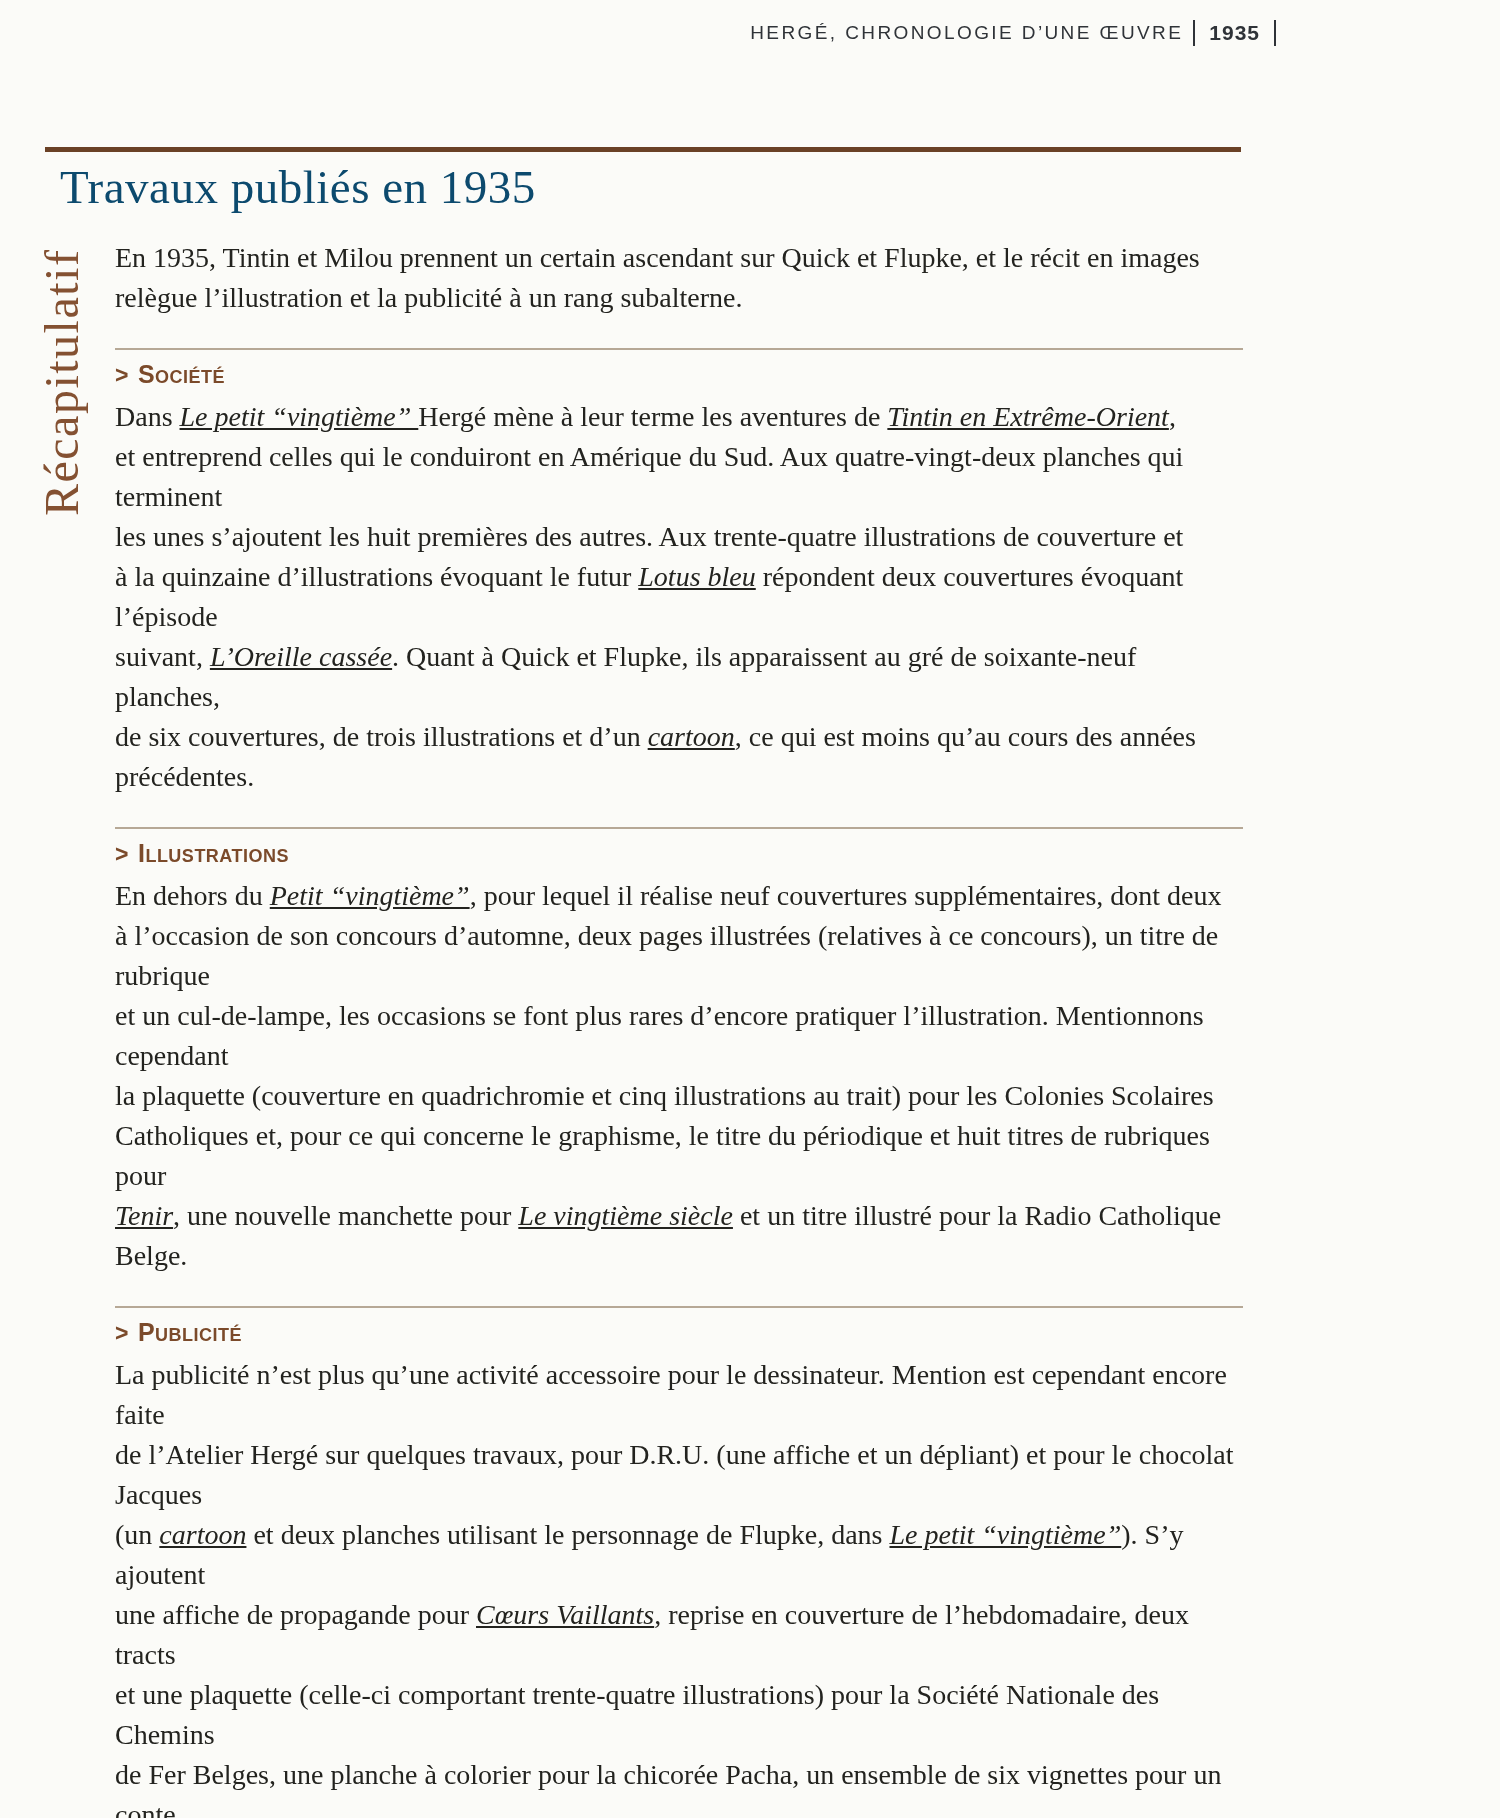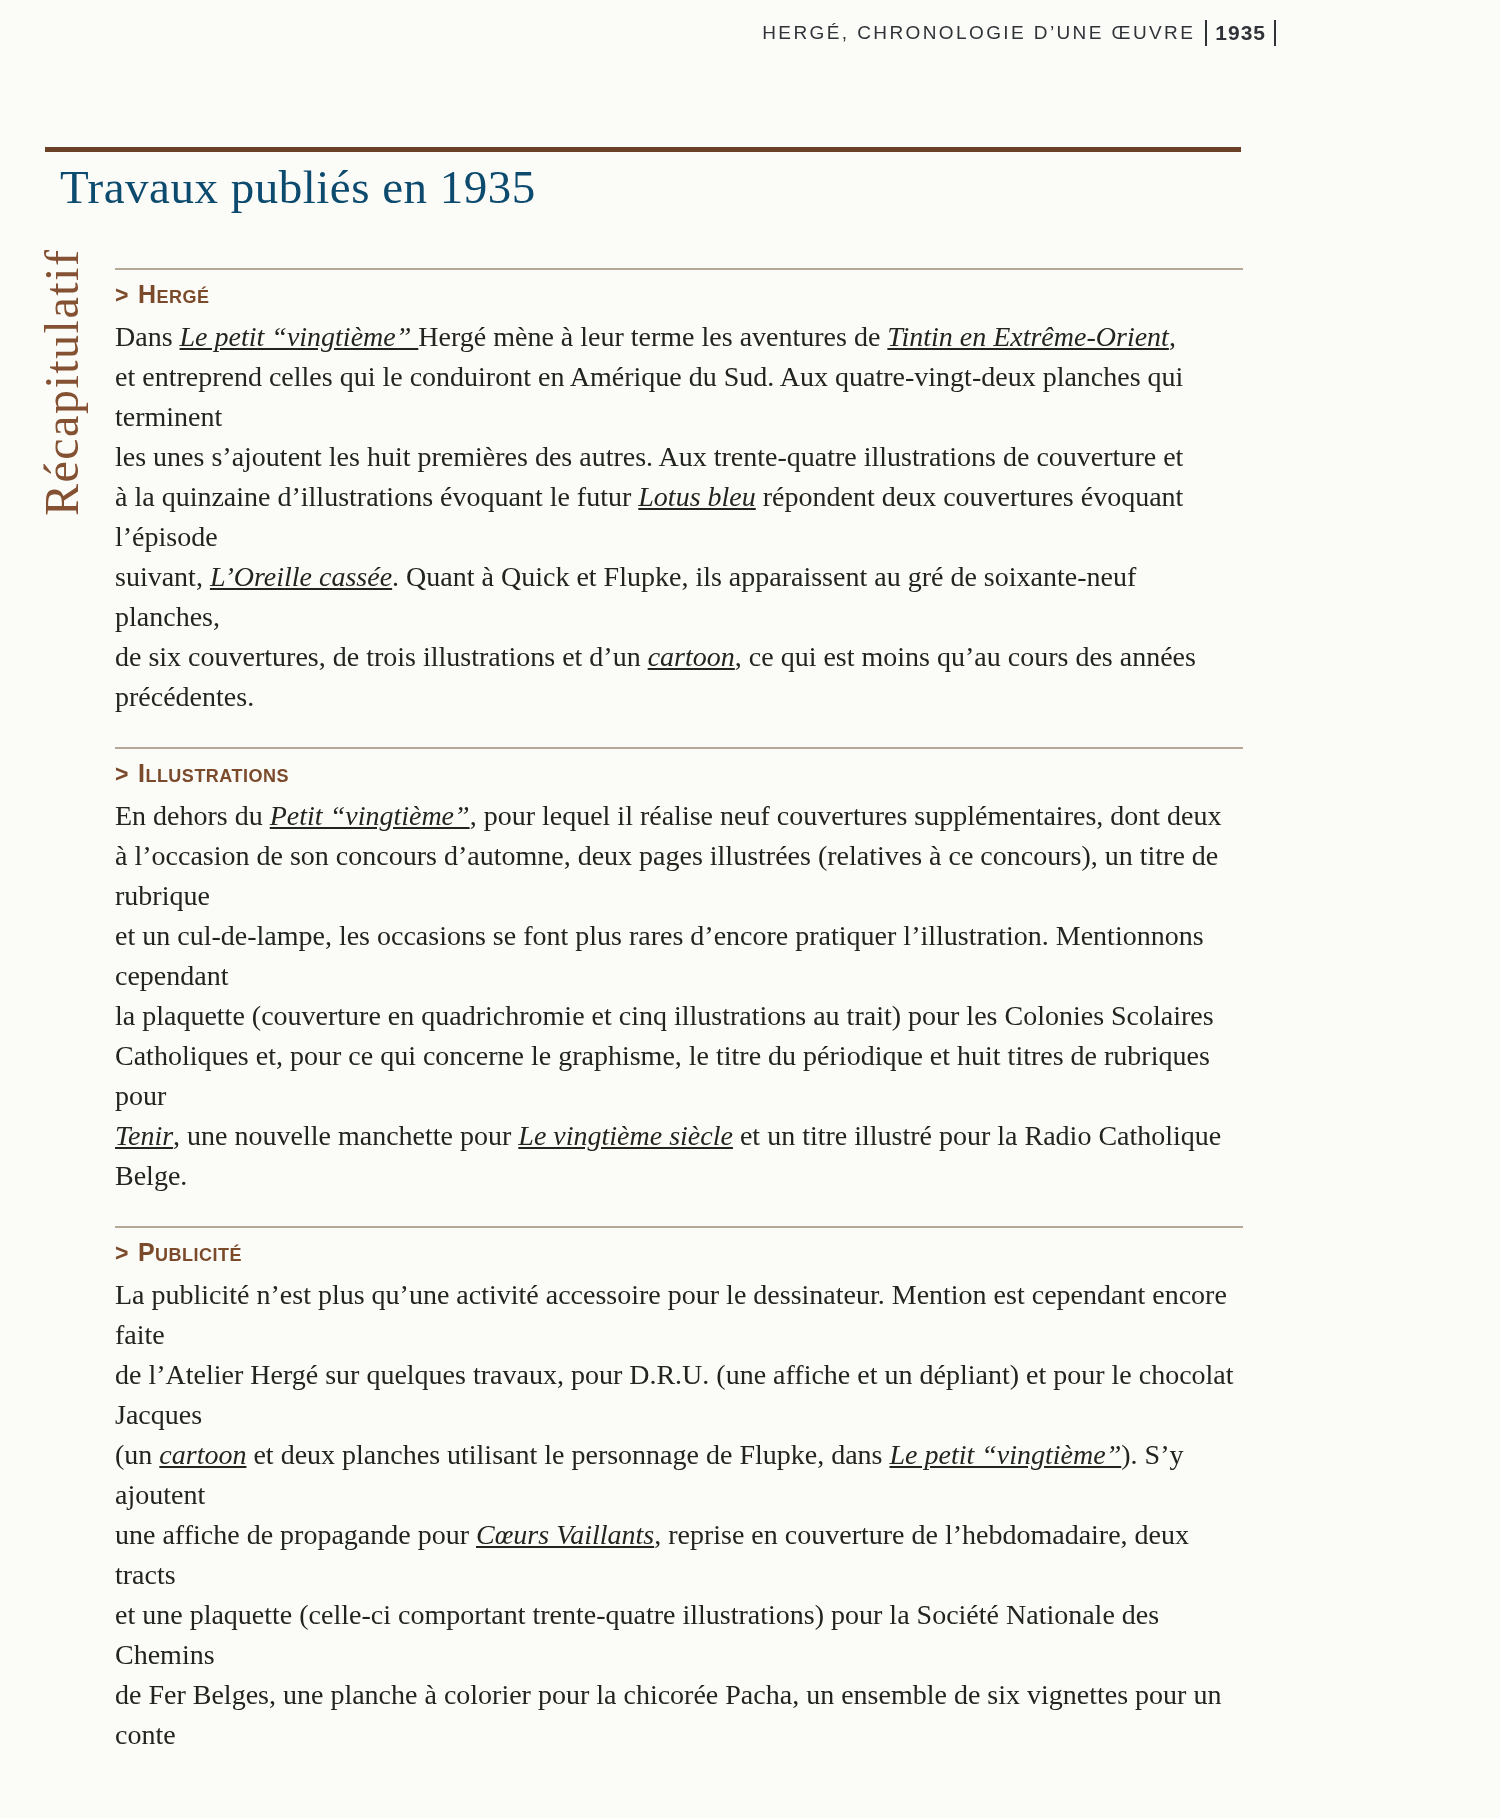--- a/index.html
+++ b/index.html
@@ -14,21 +14,21 @@
   
   .running-header{
     position:absolute;top:20px;right:224px;
     font-family:"Liberation Sans", sans-serif;
     font-size:19px;letter-spacing:2.4px;color:#2f3338;
     display:flex;align-items:center;white-space:nowrap;
   }
   .page-num{
     font-weight:700;font-size:21px;letter-spacing:1px;
     border-left:2px solid #2f3338;border-right:2px solid #2f3338;
-    padding:1px 8px;margin-left:10px;
+    padding:1px 14px;margin-left:10px;
   }
 
   
   .top-rule{position:absolute;left:45px;top:147px;width:1196px;height:5px;background:#6a4126;}
   .page-title{
     position:absolute;left:60px;top:160px;margin:0;
     font-family:"Liberation Serif", serif;font-weight:400;
     font-size:47px;color:#0c4a6e;letter-spacing:.5px;
   }
 
@@ -70,26 +70,27 @@
     <span class="page-num">1935</span>
   </div>
 
   <div class="top-rule"></div>
 
   <h1 class="page-title">Travaux publiés en 1935</h1>
 
   <div class="recap">Récapitulatif</div>
 
   <div class="content">
+    <p class="body-para" id="intro-para"><span>En 1935, Tintin et Milou prennent un certain ascendant sur Quick et Flupke, et le récit en images</span><br><span>relègue l’illustration et la publicité à un rang subalterne.</span></p>
     <div id="sections">
     <section class="section">
       <div class="rule"></div>
       <h2 class="sec-heading">
             <span class="chev">&gt;</span>
-            <span class="sec-label">Hergé</span>
+            <span class="sec-label">Société</span>
           </h2>
       <p class="body-para"><span>Dans </span><i>Le petit “vingtième” </i><span>Hergé mène à leur terme les aventures de </span><i>Tintin en Extrême-Orient</i><span>,</span><br><span>et entreprend celles qui le conduiront en Amérique du Sud. Aux quatre-vingt-deux planches qui terminent</span><br><span>les unes s’ajoutent les huit premières des autres. Aux trente-quatre illustrations de couverture et</span><br><span>à la quinzaine d’illustrations évoquant le futur </span><i>Lotus bleu</i><span> répondent deux couvertures évoquant l’épisode</span><br><span>suivant, </span><i>L’Oreille cassée</i><span>. Quant à Quick et Flupke, ils apparaissent au gré de soixante-neuf planches,</span><br><span>de six couvertures, de trois illustrations et d’un </span><i>cartoon</i><span>, ce qui est moins qu’au cours des années précédentes.</span></p>
     </section>
 
     <section class="section">
       <div class="rule"></div>
       <h2 class="sec-heading">
             <span class="chev">&gt;</span>
             <span class="sec-label">Illustrations</span>
           </h2>

